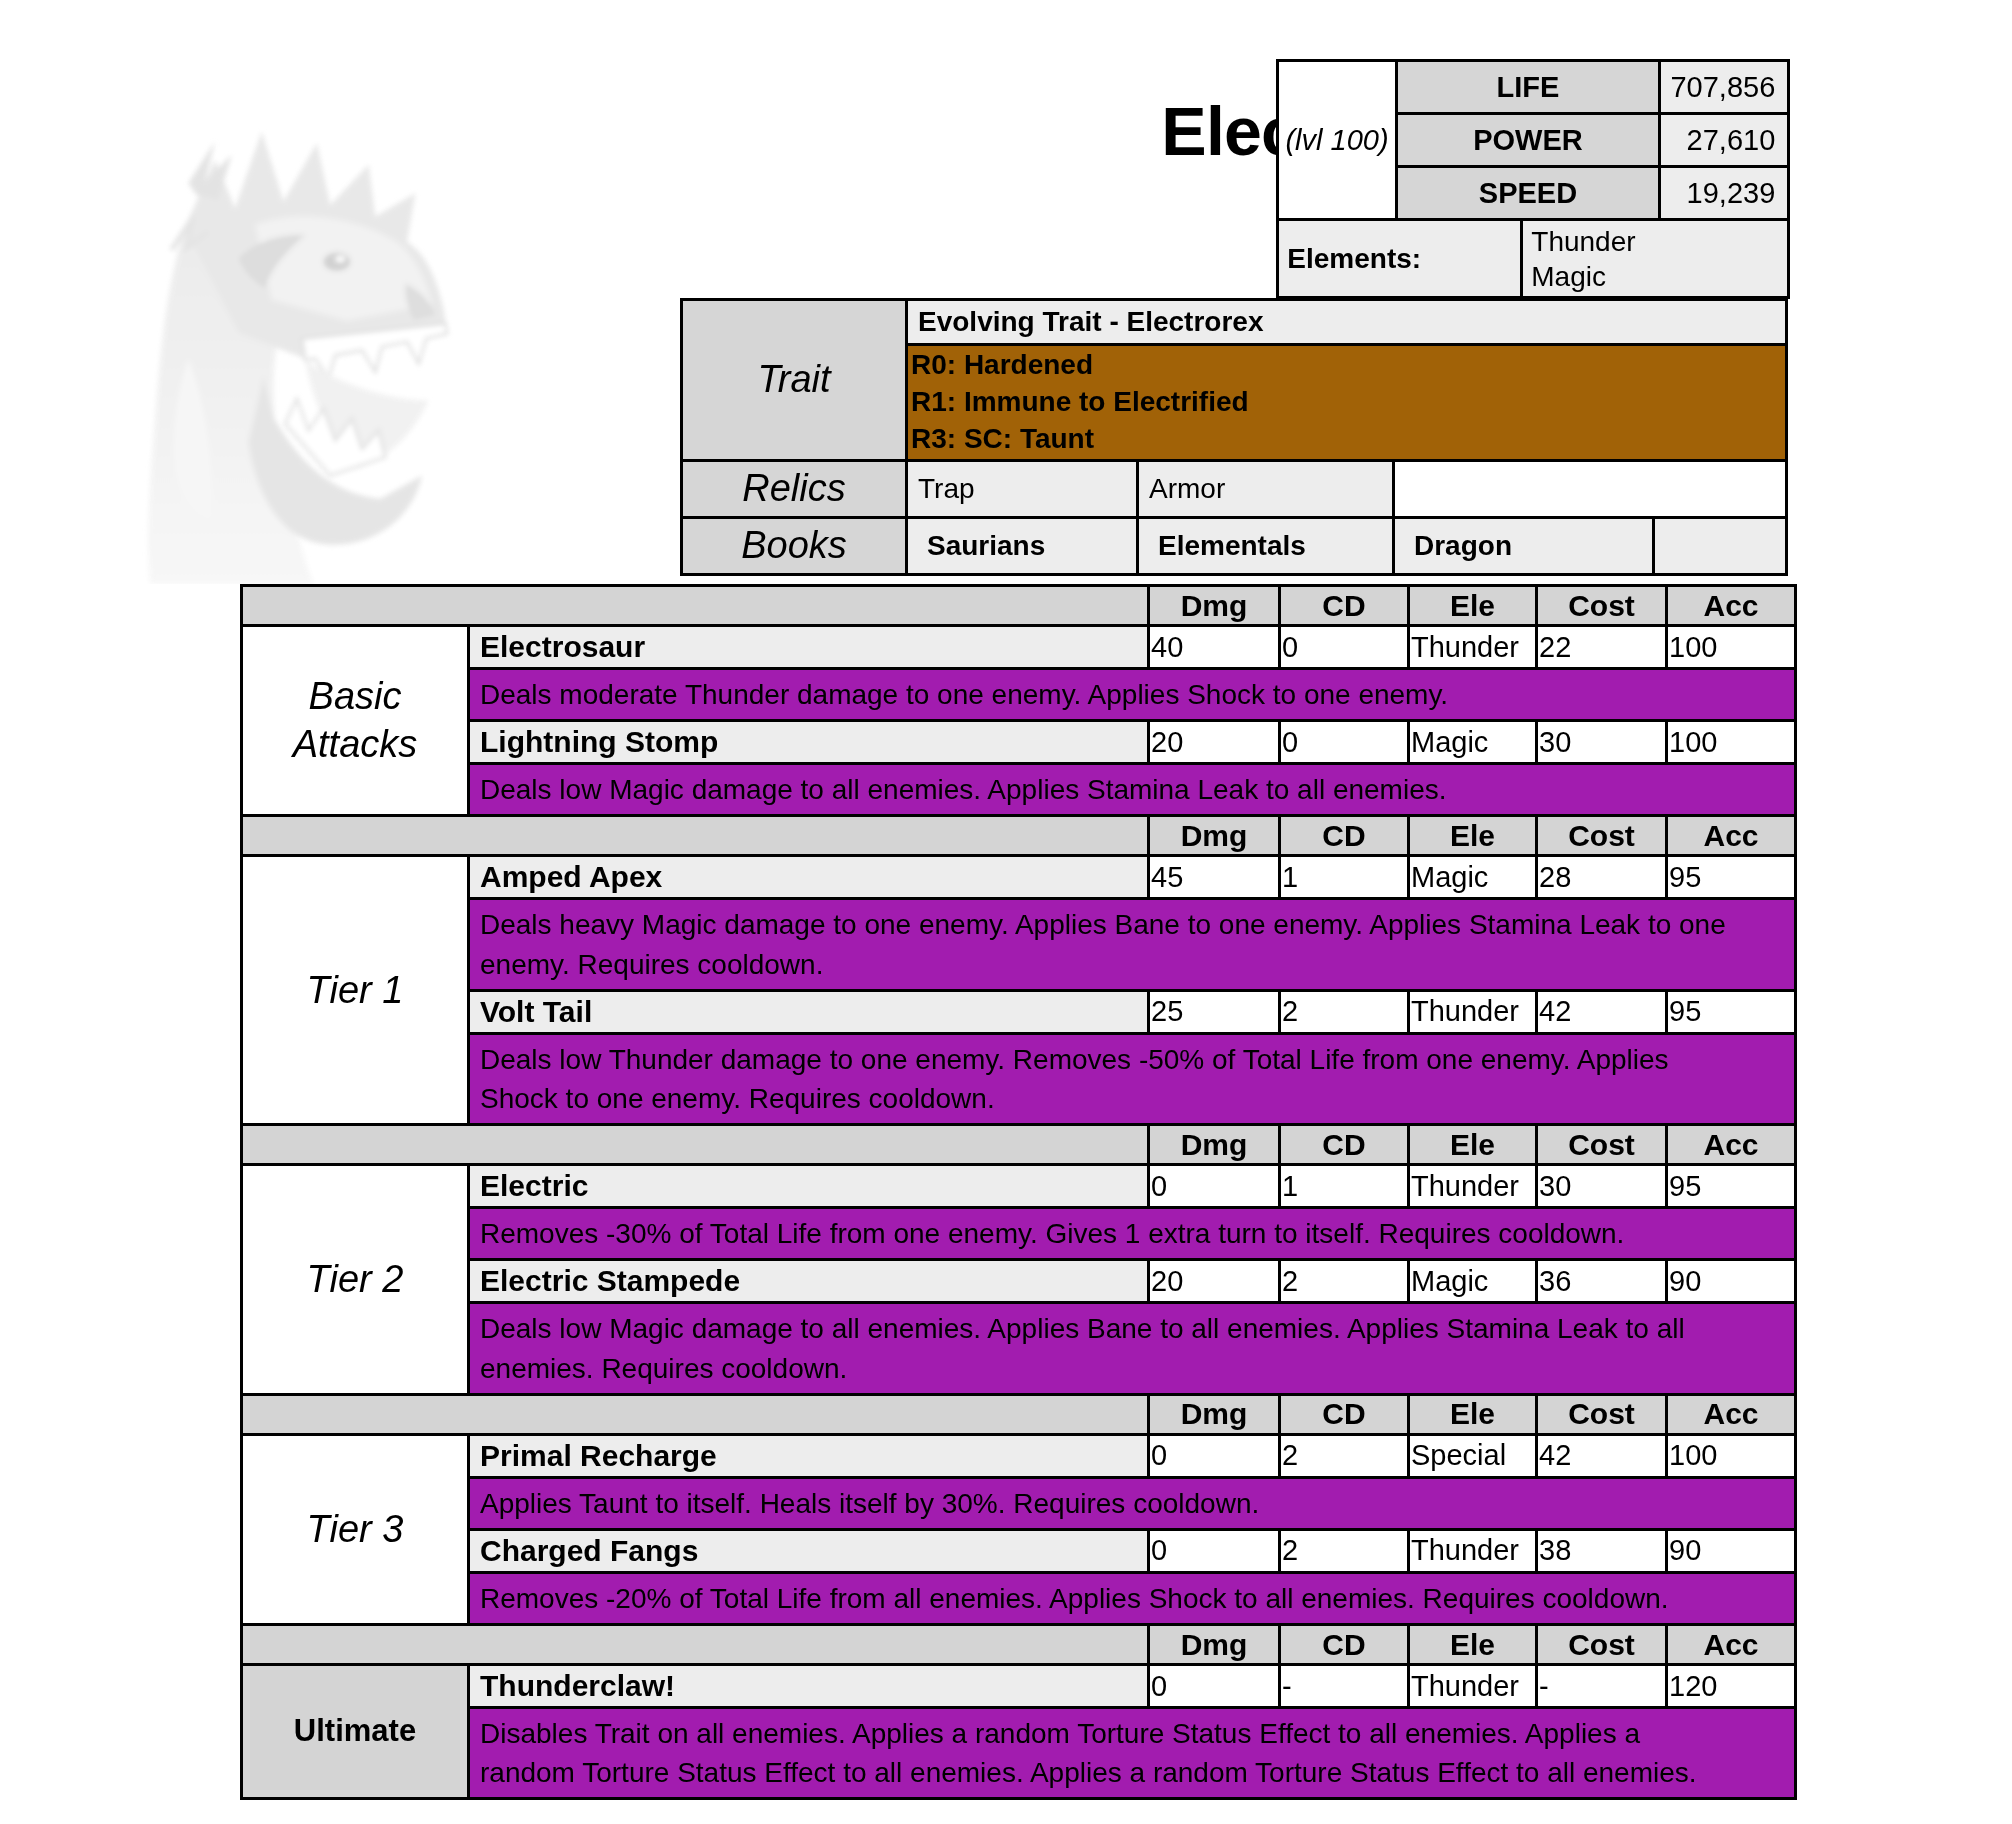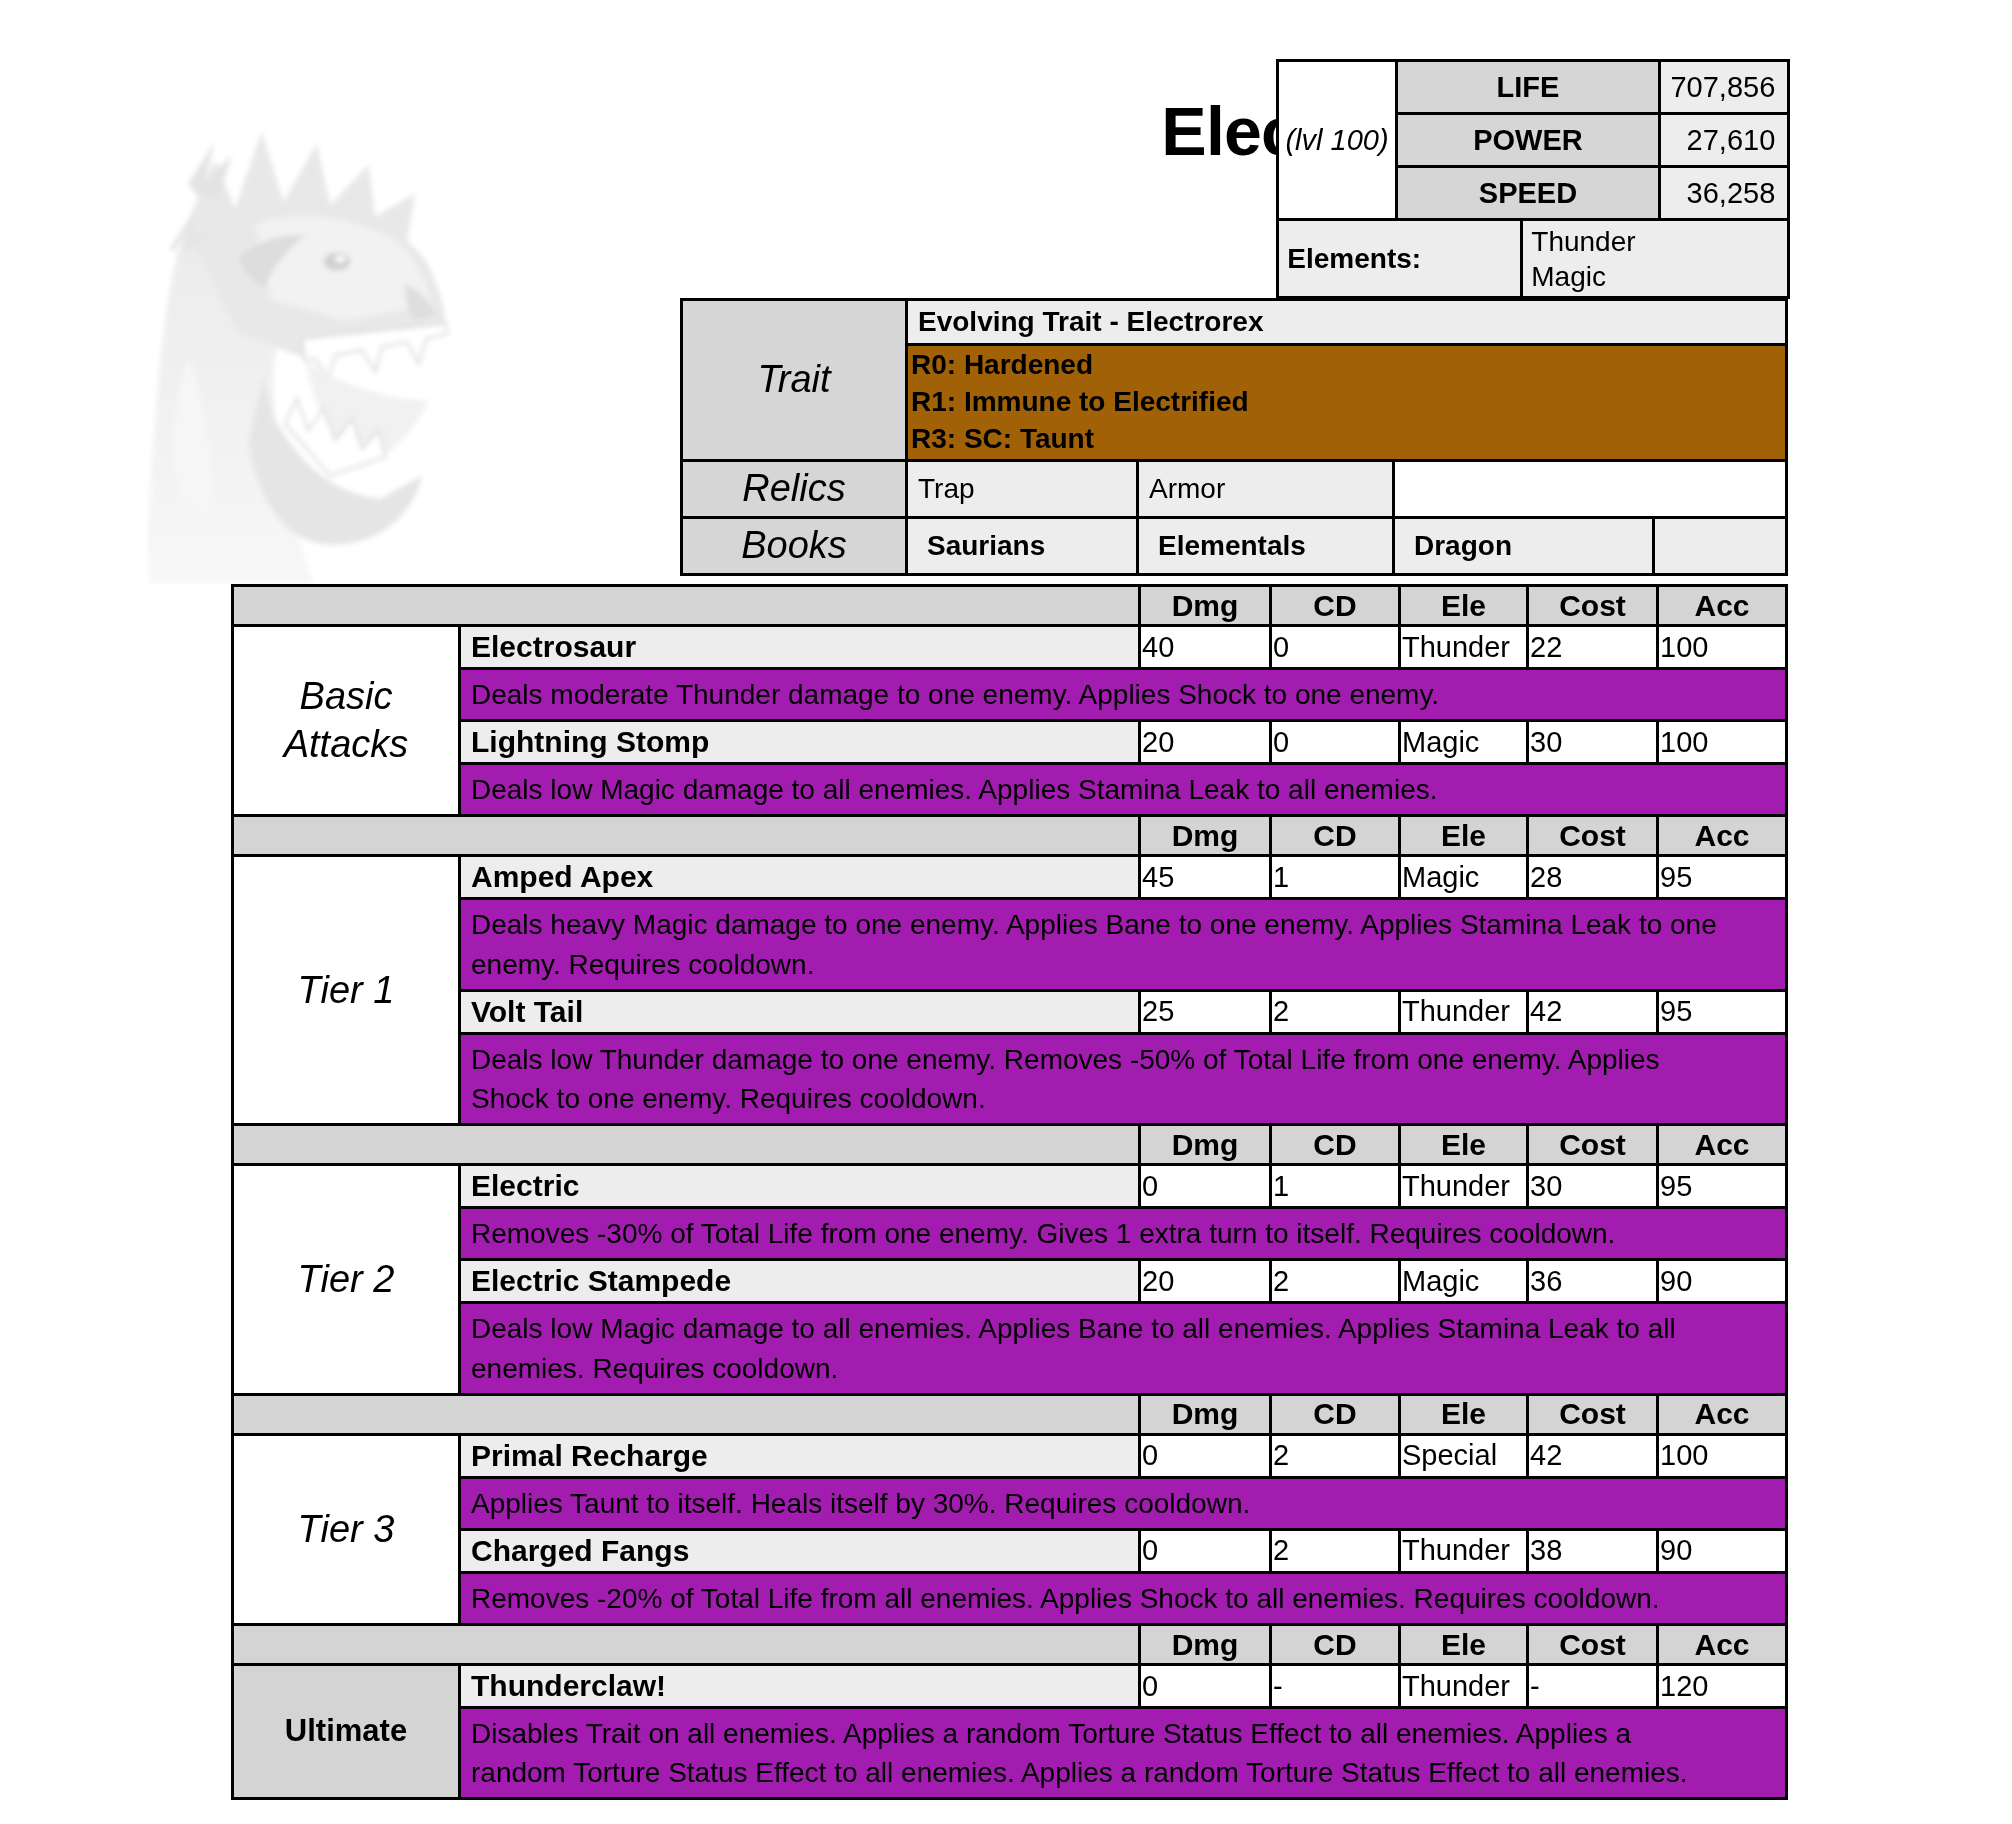--- a/index.html
+++ b/index.html
@@ -30,21 +30,21 @@
   
   .trait-table{position:absolute;left:680px;top:298px;width:1106px;}
   .side-label{background:#d6d6d6;font-style:italic;font-size:38px;text-align:center;}
   .trait-header{background:#ededed;font-weight:bold;font-size:28px;padding-left:10px;height:40px;}
   .trait-lines{background:#a16207;font-weight:bold;font-size:28px;padding-left:3px;line-height:1.32;height:110px;white-space:pre-line;}
   .slot{background:#ededed;font-size:28px;padding-left:10px;height:52px;}
   .slot.bold{font-weight:bold;padding-left:19px;}
   .slot.blank{background:#fff;}
 
   
-  .attack-table{position:absolute;left:231px;top:584px;width:1554px;}
+  .attack-table{position:absolute;left:240px;top:584px;width:1554px;}
   .hdr-left{background:#d4d4d4;height:35px;}
   .hdr-cell{background:#d4d4d4;font-weight:bold;font-size:30px;text-align:center;height:35px;}
   .sec-label{background:#fff;font-style:italic;font-size:38px;text-align:center;white-space:pre-line;line-height:1.25;}
   .sec-label.ultimate{background:#d4d4d4;font-style:normal;font-weight:bold;font-size:31px;}
   .name-cell{background:#ededed;font-weight:bold;font-size:30px;padding-left:10px;height:38px;}
   .val-cell{background:#fff;font-size:29px;text-align:left;}
   .desc-cell{background:#a21caf;font-size:28px;padding:5px 10px;line-height:1.4;white-space:pre-line;}
 </style>
 </head>
 <body>
@@ -103,21 +103,21 @@
     <td class="lvl-cell" rowspan="3">(lvl 100)</td>
     <td class="stat-name" colspan="2">LIFE</td>
     <td class="stat-value">707,856</td>
   </tr>
   <tr>
     <td class="stat-name" colspan="2">POWER</td>
     <td class="stat-value">27,610</td>
   </tr>
   <tr>
     <td class="stat-name" colspan="2">SPEED</td>
-    <td class="stat-value">36,258</td>
+    <td class="stat-value">19,239</td>
   </tr>
   <tr>
     <td class="elements-label" colspan="2">Elements:</td>
     <td class="elements-value" colspan="2">Thunder
 Magic</td>
   </tr>
 </tbody>
   </table>
 
 <table class="trait-table">

